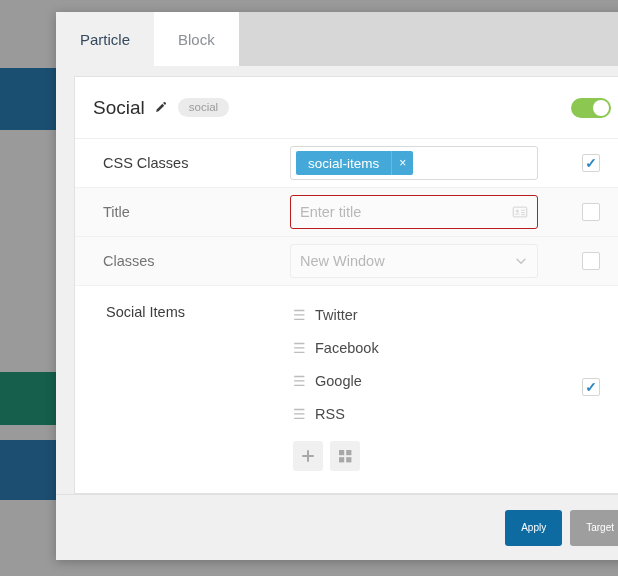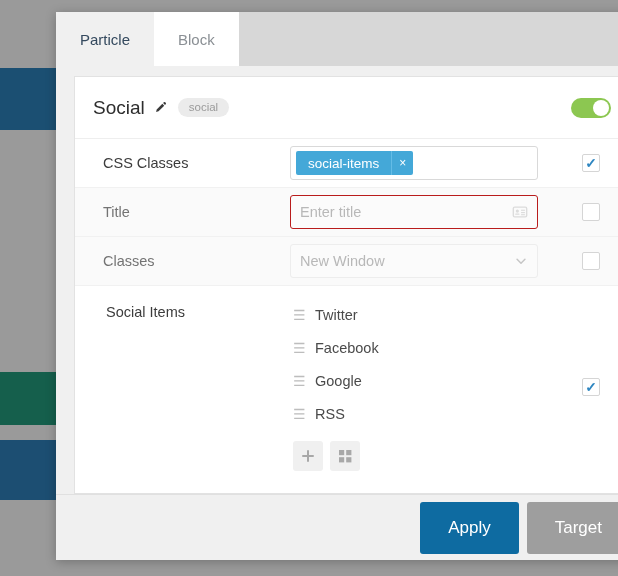--- a/index.html
+++ b/index.html
@@ -217,23 +217,23 @@
     flex: 0 0 auto;
     height: 66px;
     display: flex; align-items: center; justify-content: flex-end;
     padding: 0 18px;
     border-top: 1px solid #e0e0e0;
     gap: 8px;
   }
   .btn {
     border: none;
     border-radius: 3px;
-    font-size: 17px;
-    height: 52px;
-    padding: 0 28px;
+    font-size: 10px;
+    height: 36px;
+    padding: 0 16px;
     color: #ffffff;
     cursor: pointer;
     font-family: "Liberation Sans", sans-serif;
   }
   .btn.primary { background: #0e6ba1; }
   .btn.grey { background: #9e9e9e; }
 </style>
 </head>
 <body>
 

